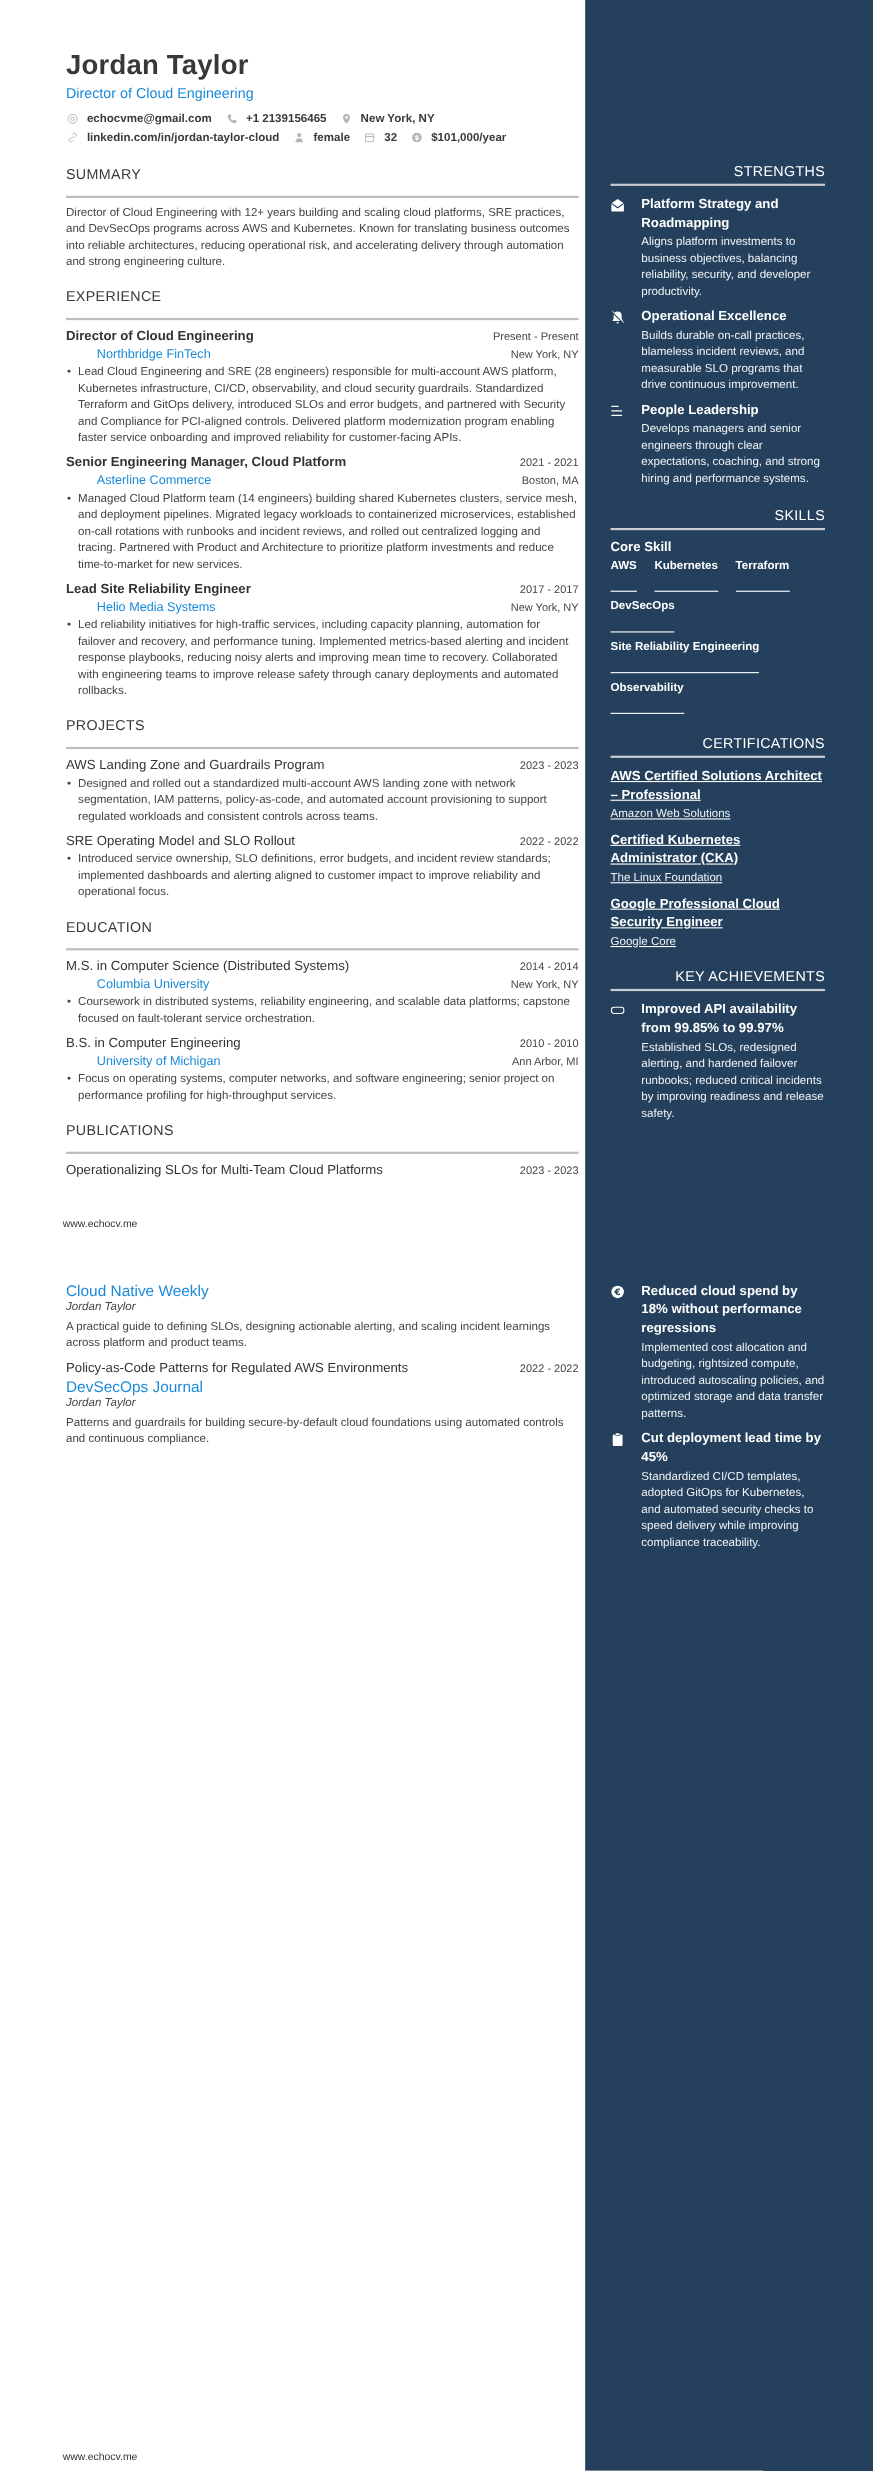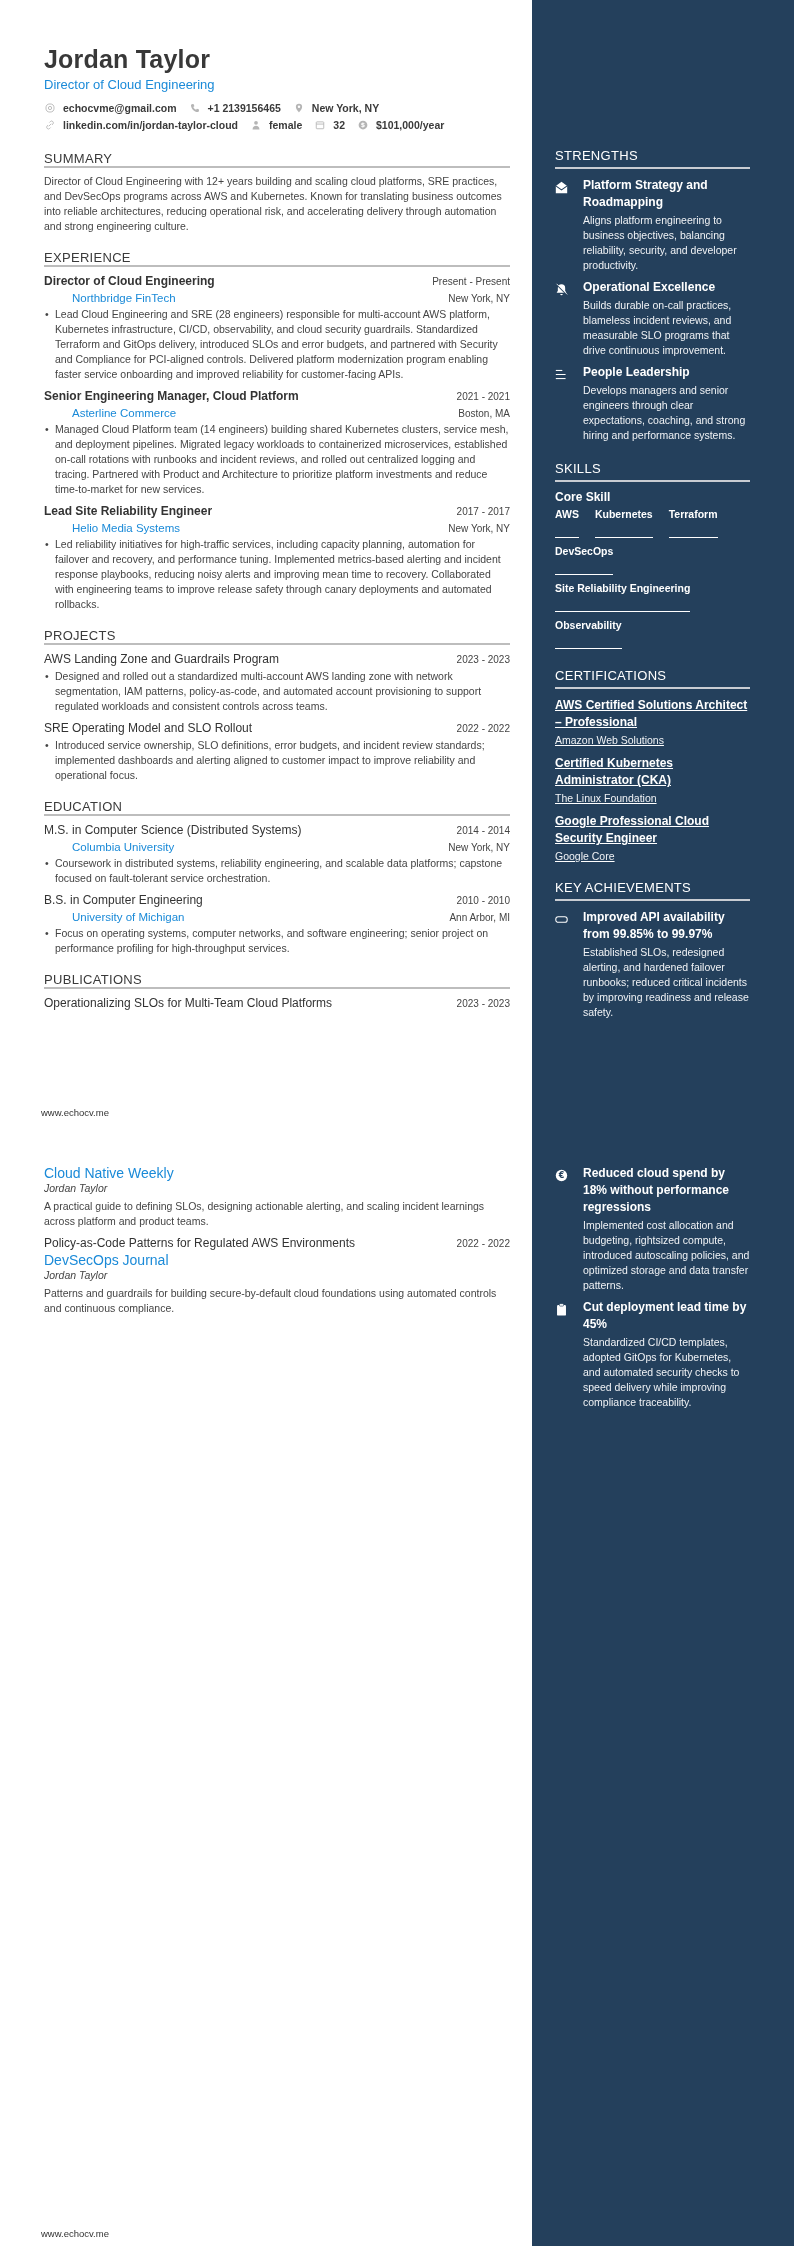--- a/index.html
+++ b/index.html
@@ -1,49 +1,49 @@
 <!DOCTYPE html>
 <html><head>
 <meta charset="utf-8">
 <style>
   * { box-sizing: border-box; margin: 0; padding: 0; }
   html, body { width: 794px; height: 2246px; background: #ffffff; }
   body { position: relative; font-family: "Liberation Sans", "DejaVu Sans", sans-serif; color: #333333; overflow: hidden; }
   .sidebar { position: absolute; left: 532px; top: 0; width: 262px; height: 2246px; background: #24405c; }
-  .main { position: absolute; left: 0; top: 0; width: 470px; height: 2246px; }
+  .main { position: absolute; left: 16px; top: 0; width: 470px; height: 2246px; }
   .page1 { position: absolute; left: 44px; top: 44px; width: 466px; }
   .name { font-size: 25px; font-weight: bold; color: #383838; letter-spacing: 0.2px; line-height: 30px; }
   .title { font-size: 13px; color: #1a8ad8; margin-top: 3px; line-height: 16px; }
   .contacts { margin-top: 6px; font-size: 10.5px; font-weight: bold; color: #3a3a3a; }
   .crow { display: flex; align-items: center; height: 17px; }
   .citem { display: flex; align-items: center; margin-right: 12px; }
   .cicon { width: 12px; height: 12px; margin-right: 7px; display: inline-flex; align-items: center; justify-content: center; color: #b5b5b5; }
   .cicon svg { width: 10px; height: 10px; }
-  .section-h { font-size: 13px; color: #3a3a3a; letter-spacing: 0.3px; padding-bottom: 0; border-bottom: 2px solid #bdbdbd; margin-bottom: 6px; }
+  .section-h { font-size: 13px; color: #3a3a3a; letter-spacing: 0.3px; padding-bottom: 12px; border-bottom: 2px solid #bdbdbd; margin-bottom: 6px; }
   .summary-text { font-size: 10.5px; line-height: 15px; color: #444; }
   .entry { margin-bottom: 6px; }
   .erow { display: flex; justify-content: space-between; align-items: baseline; }
   .etitle { font-size: 12px; font-weight: bold; color: #333; line-height: 17px; }
   .etitle-n { font-size: 12px; color: #333; line-height: 17px; }
   .edate { font-size: 10px; color: #444; }
   .ecomp { font-size: 11.5px; color: #1a8ad8; line-height: 16px; padding-left: 28px; }
   .eloc { font-size: 10px; color: #444; }
   ul.bul { list-style: none; margin-top: 1px; }
   ul.bul li { position: relative; padding-left: 11px; font-size: 10.5px; line-height: 15px; color: #444; }
   ul.bul li::before { content: "•"; position: absolute; left: 1px; top: 0; color: #444; }
   .sec { margin-top: 16px; }
   .footer1 { position: absolute; left: 41px; top: 1107px; font-size: 9.5px; color: #333; }
   .page2 { position: absolute; left: 44px; top: 1165px; width: 466px; }
   .pubvenue { font-size: 14px; color: #1a8ad8; line-height: 16px; }
   .pubauth { font-size: 10.5px; font-style: italic; color: #444; line-height: 15px; }
   .pubdesc { font-size: 10.5px; line-height: 15px; color: #444; margin-top: 3px; }
   .footer2 { position: absolute; left: 41px; top: 2228px; font-size: 9.5px; color: #333; }
 
   .side1 { position: absolute; left: 555px; top: 148px; width: 195px; color: #fff; }
-  .sh { font-size: 13px; color: #fff; letter-spacing: 0.3px; padding-bottom: 4px; border-bottom: 2px solid #c8ccd2; margin-bottom: 8px; }
+  .sh { font-size: 13px; color: #fff; letter-spacing: 0.3px; padding-bottom: 4px; border-bottom: 2px solid #c8ccd2; margin-bottom: 8px; text-align: right; }
   .strength { display: flex; margin-bottom: 6px; }
   .sicon { width: 28px; flex: 0 0 28px; padding-top: 3px; color: #fff; }
   .sicon svg { width: 13px; height: 13px; }
   .stitle { font-size: 12px; font-weight: bold; line-height: 17px; color: #fff; }
   .sdesc { font-size: 10.5px; line-height: 15px; color: #f0f2f5; margin-top: 2px; }
   .skillcat { font-size: 12px; font-weight: bold; margin-bottom: 4px; }
   .skills { display: flex; flex-wrap: wrap; }
   .skill { font-size: 10.5px; font-weight: bold; padding-bottom: 16px; border-bottom: 1.5px solid #fff; margin-right: 16px; margin-bottom: 7px; line-height: 13px; }
   .cert { margin-bottom: 7px; text-decoration: underline; }
   .certname { font-size: 12px; font-weight: bold; line-height: 17px; }
@@ -260,21 +260,21 @@
 <div class="side1">
   <div>
     <div class="sh">STRENGTHS</div>
     <div class="strength">
       <div class="sicon"><svg viewBox="0 0 16 16">
             <path d="M1 6l7-5 7 5v9H1z" fill="#fff"></path>
             <path d="M1 6l7 5 7-5" fill="none" stroke="#24405c" stroke-width="1.3"></path>
           </svg></div>
       <div>
           <div class="stitle">Platform Strategy and Roadmapping</div>
-          <div class="sdesc">Aligns platform engineering to business objectives, balancing reliability, security, and developer productivity.</div>
+          <div class="sdesc">Aligns platform investments to business objectives, balancing reliability, security, and developer productivity.</div>
         </div>
     </div>
     <div class="strength">
       <div class="sicon"><svg viewBox="0 0 16 16">
             <path d="M8 1.5a4.5 4.5 0 0 0-4.5 4.5v3.5L2 12h12l-1.5-2.5V6A4.5 4.5 0 0 0 8 1.5zM6.5 13.5a1.5 1.5 0 0 0 3 0z" fill="#fff"></path>
             <line x1="2" y1="2" x2="14" y2="14" stroke="#24405c" stroke-width="1.6"></line>
             <line x1="2" y1="1" x2="15" y2="14" stroke="#fff" stroke-width="1"></line>
           </svg></div>
       <div>
           <div class="stitle">Operational Excellence</div>

